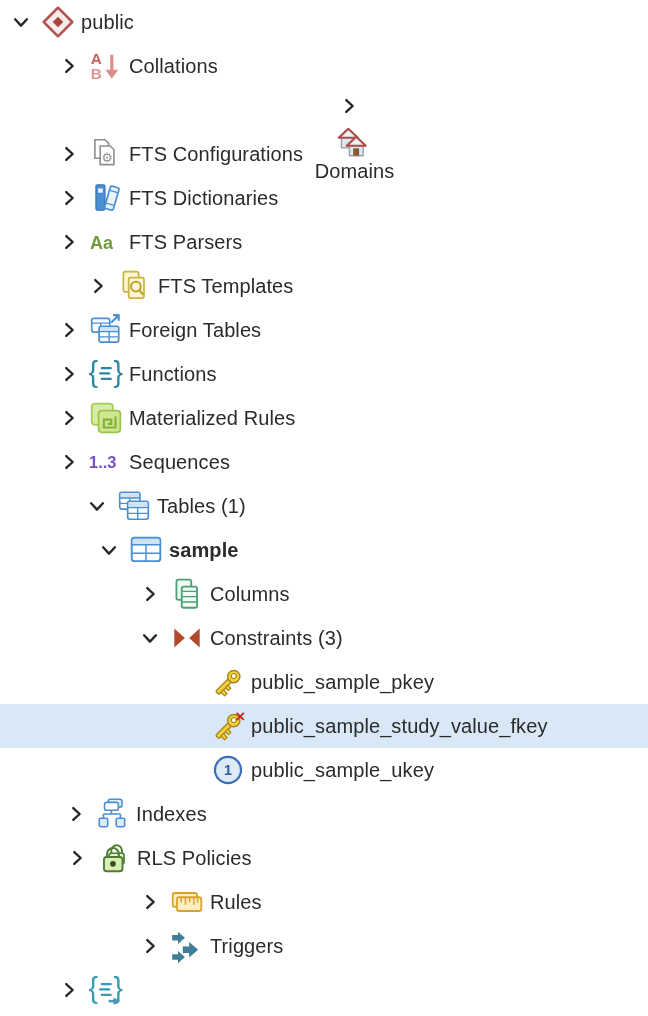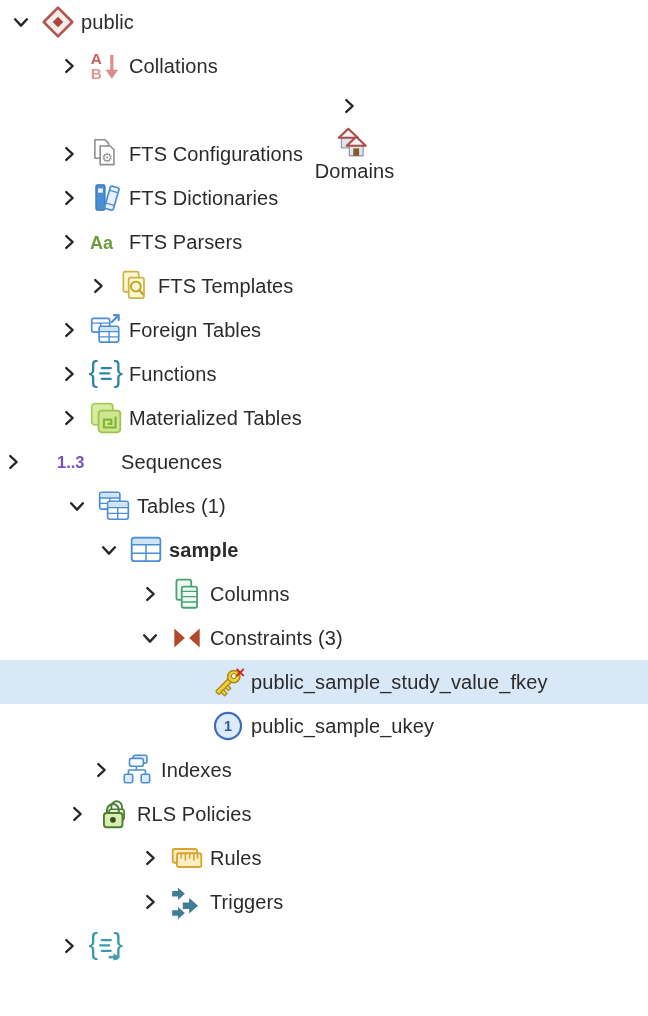--- a/index.html
+++ b/index.html
@@ -186,36 +186,36 @@
           <path d="M8 4.5 L15 11 L8 17.5" fill="none" stroke="#262626" stroke-width="2.6" stroke-linecap="round" stroke-linejoin="round"></path>
         </svg>
       </span>
     <span class="icon">
         <svg viewBox="0 0 34 34" width="36" height="36">
           <rect x="3.5" y="3.5" width="20" height="20" rx="3" fill="#d6eba3" stroke="#a6ce57" stroke-width="1.7"></rect>
           <rect x="10" y="10" width="20.5" height="20.5" rx="3" fill="#cfe792" stroke="#9dc648" stroke-width="1.7"></rect>
           <path d="M26 15.5 v10.5 h-11 v-7.5 h7 v4 h-3.5" fill="none" stroke="#84b234" stroke-width="2"></path>
         </svg>
       </span>
-    <span class="label">Materialized Tables</span>
-  </div>
-    <div class="row" style=" gap: 24px;">
+    <span class="label">Materialized Rules</span>
+  </div>
+    <div class="row" style="padding-left: 56px;">
     <span class="chev">
         <svg viewBox="0 0 22 22" width="20" height="20">
           <path d="M8 4.5 L15 11 L8 17.5" fill="none" stroke="#262626" stroke-width="2.6" stroke-linecap="round" stroke-linejoin="round"></path>
         </svg>
       </span>
     <span class="icon">
         <svg viewBox="0 0 34 34" width="36" height="36">
           <text x="1" y="22.5" font-size="15.5" font-weight="bold" fill="#7452c4">1..3</text>
         </svg>
       </span>
     <span class="label">Sequences</span>
   </div>
-    <div class="row" style="padding-left: 64px;">
+    <div class="row" style="padding-left: 84px;">
     <span class="chev">
         <svg viewBox="0 0 22 22" width="20" height="20">
           <path d="M4.5 8 L11 15 L17.5 8" fill="none" stroke="#262626" stroke-width="2.6" stroke-linecap="round" stroke-linejoin="round"></path>
         </svg>
       </span>
     <span class="icon">
         <svg viewBox="0 0 34 34" width="36" height="36">
           <rect x="3.5" y="4" width="19" height="16" rx="2" fill="#ffffff" stroke="#4a8fd3" stroke-width="1.6"></rect>
           <rect x="4.5" y="5" width="17" height="4.2" fill="#cfe3f6"></rect>
           <path d="M3.5 9.5 h19 M3.5 14.5 h19 M13 9.5 V20" stroke="#4a8fd3" stroke-width="1.3" fill="none"></path>
@@ -263,47 +263,62 @@
         </svg>
       </span>
     <span class="icon">
         <svg viewBox="0 0 34 34" width="36" height="36">
           <polygon points="5,8 15,17 5,26" fill="#b14a2a"></polygon>
           <polygon points="29,8 19,17 29,26" fill="#b14a2a"></polygon>
         </svg>
       </span>
     <span class="label">Constraints (3)</span>
   </div>
-    <div class="row" style="padding-left: 178px; background: rgb(217, 232, 247);">
+    <div class="row" style="padding-left: 178px;">
     <span class="chev"></span>
     <span class="icon">
         <svg viewBox="0 0 34 34" width="36" height="36">
           <g transform="rotate(-45 17 17)" stroke-linejoin="round">
             <rect x="2.5" y="15" width="17" height="4.4" rx="1.2" fill="#f2d23c" stroke="#a9871b" stroke-width="1.3"></rect>
             <rect x="5.5" y="19" width="3.2" height="5" fill="#f2d23c" stroke="#a9871b" stroke-width="1.2"></rect>
             <rect x="11.5" y="19" width="3.2" height="4" fill="#f2d23c" stroke="#a9871b" stroke-width="1.2"></rect>
             <circle cx="24.5" cy="17.2" r="5.8" fill="#f2d23c" stroke="#a9871b" stroke-width="1.4"></circle>
             <circle cx="24.8" cy="16.9" r="2.3" fill="#fdfdf5" stroke="#a9871b" stroke-width="1.1"></circle>
           </g>
+        </svg>
+      </span>
+    <span class="label">public_sample_pkey</span>
+  </div>
+    <div class="row" style="padding-left: 178px; background: rgb(217, 232, 247);">
+    <span class="chev"></span>
+    <span class="icon">
+        <svg viewBox="0 0 34 34" width="36" height="36">
+          <g transform="rotate(-45 17 17)" stroke-linejoin="round">
+            <rect x="2.5" y="15" width="17" height="4.4" rx="1.2" fill="#f2d23c" stroke="#a9871b" stroke-width="1.3"></rect>
+            <rect x="5.5" y="19" width="3.2" height="5" fill="#f2d23c" stroke="#a9871b" stroke-width="1.2"></rect>
+            <rect x="11.5" y="19" width="3.2" height="4" fill="#f2d23c" stroke="#a9871b" stroke-width="1.2"></rect>
+            <circle cx="24.5" cy="17.2" r="5.8" fill="#f2d23c" stroke="#a9871b" stroke-width="1.4"></circle>
+            <circle cx="24.8" cy="16.9" r="2.3" fill="#fdfdf5" stroke="#a9871b" stroke-width="1.1"></circle>
+          </g>
           <text x="28.5" y="13" font-size="16" font-weight="bold" fill="#cf1f1f" text-anchor="middle">×</text>
         </svg>
       </span>
     <span class="label">public_sample_study_value_fkey</span>
   </div>
     <div class="row" style="padding-left: 178px;">
     <span class="chev"></span>
     <span class="icon">
         <svg viewBox="0 0 34 34" width="36" height="36">
           <circle cx="17" cy="17" r="12.3" fill="#ddebf8" stroke="#3a6fb8" stroke-width="2.1"></circle>
           <text x="17" y="22" font-size="13.5" font-weight="bold" fill="#2b5ea8" text-anchor="middle">1</text>
         </svg>
       </span>
     <span class="label">public_sample_ukey</span>
   </div>
-    <div class="row" style="padding-left: 88px;">
+    <div class="row" style="padding-left: 63px;">
     <span class="chev">
         <svg viewBox="0 0 22 22" width="20" height="20">
           <path d="M8 4.5 L15 11 L8 17.5" fill="none" stroke="#262626" stroke-width="2.6" stroke-linecap="round" stroke-linejoin="round"></path>
         </svg>
       </span>
     <span class="icon">
         <svg viewBox="0 0 34 34" width="36" height="36">
           <rect x="12.5" y="3" width="13" height="7.5" rx="2" fill="#ddebf8" stroke="#4a8fd3" stroke-width="1.5"></rect>
           <rect x="9" y="6" width="13" height="7.5" rx="2" fill="#ffffff" stroke="#4a8fd3" stroke-width="1.5"></rect>
           <path d="M15.5 13.5 V17 M8 17 H24 M8 17 v4 M24 17 v4" stroke="#4a8fd3" stroke-width="1.6" fill="none"></path>

